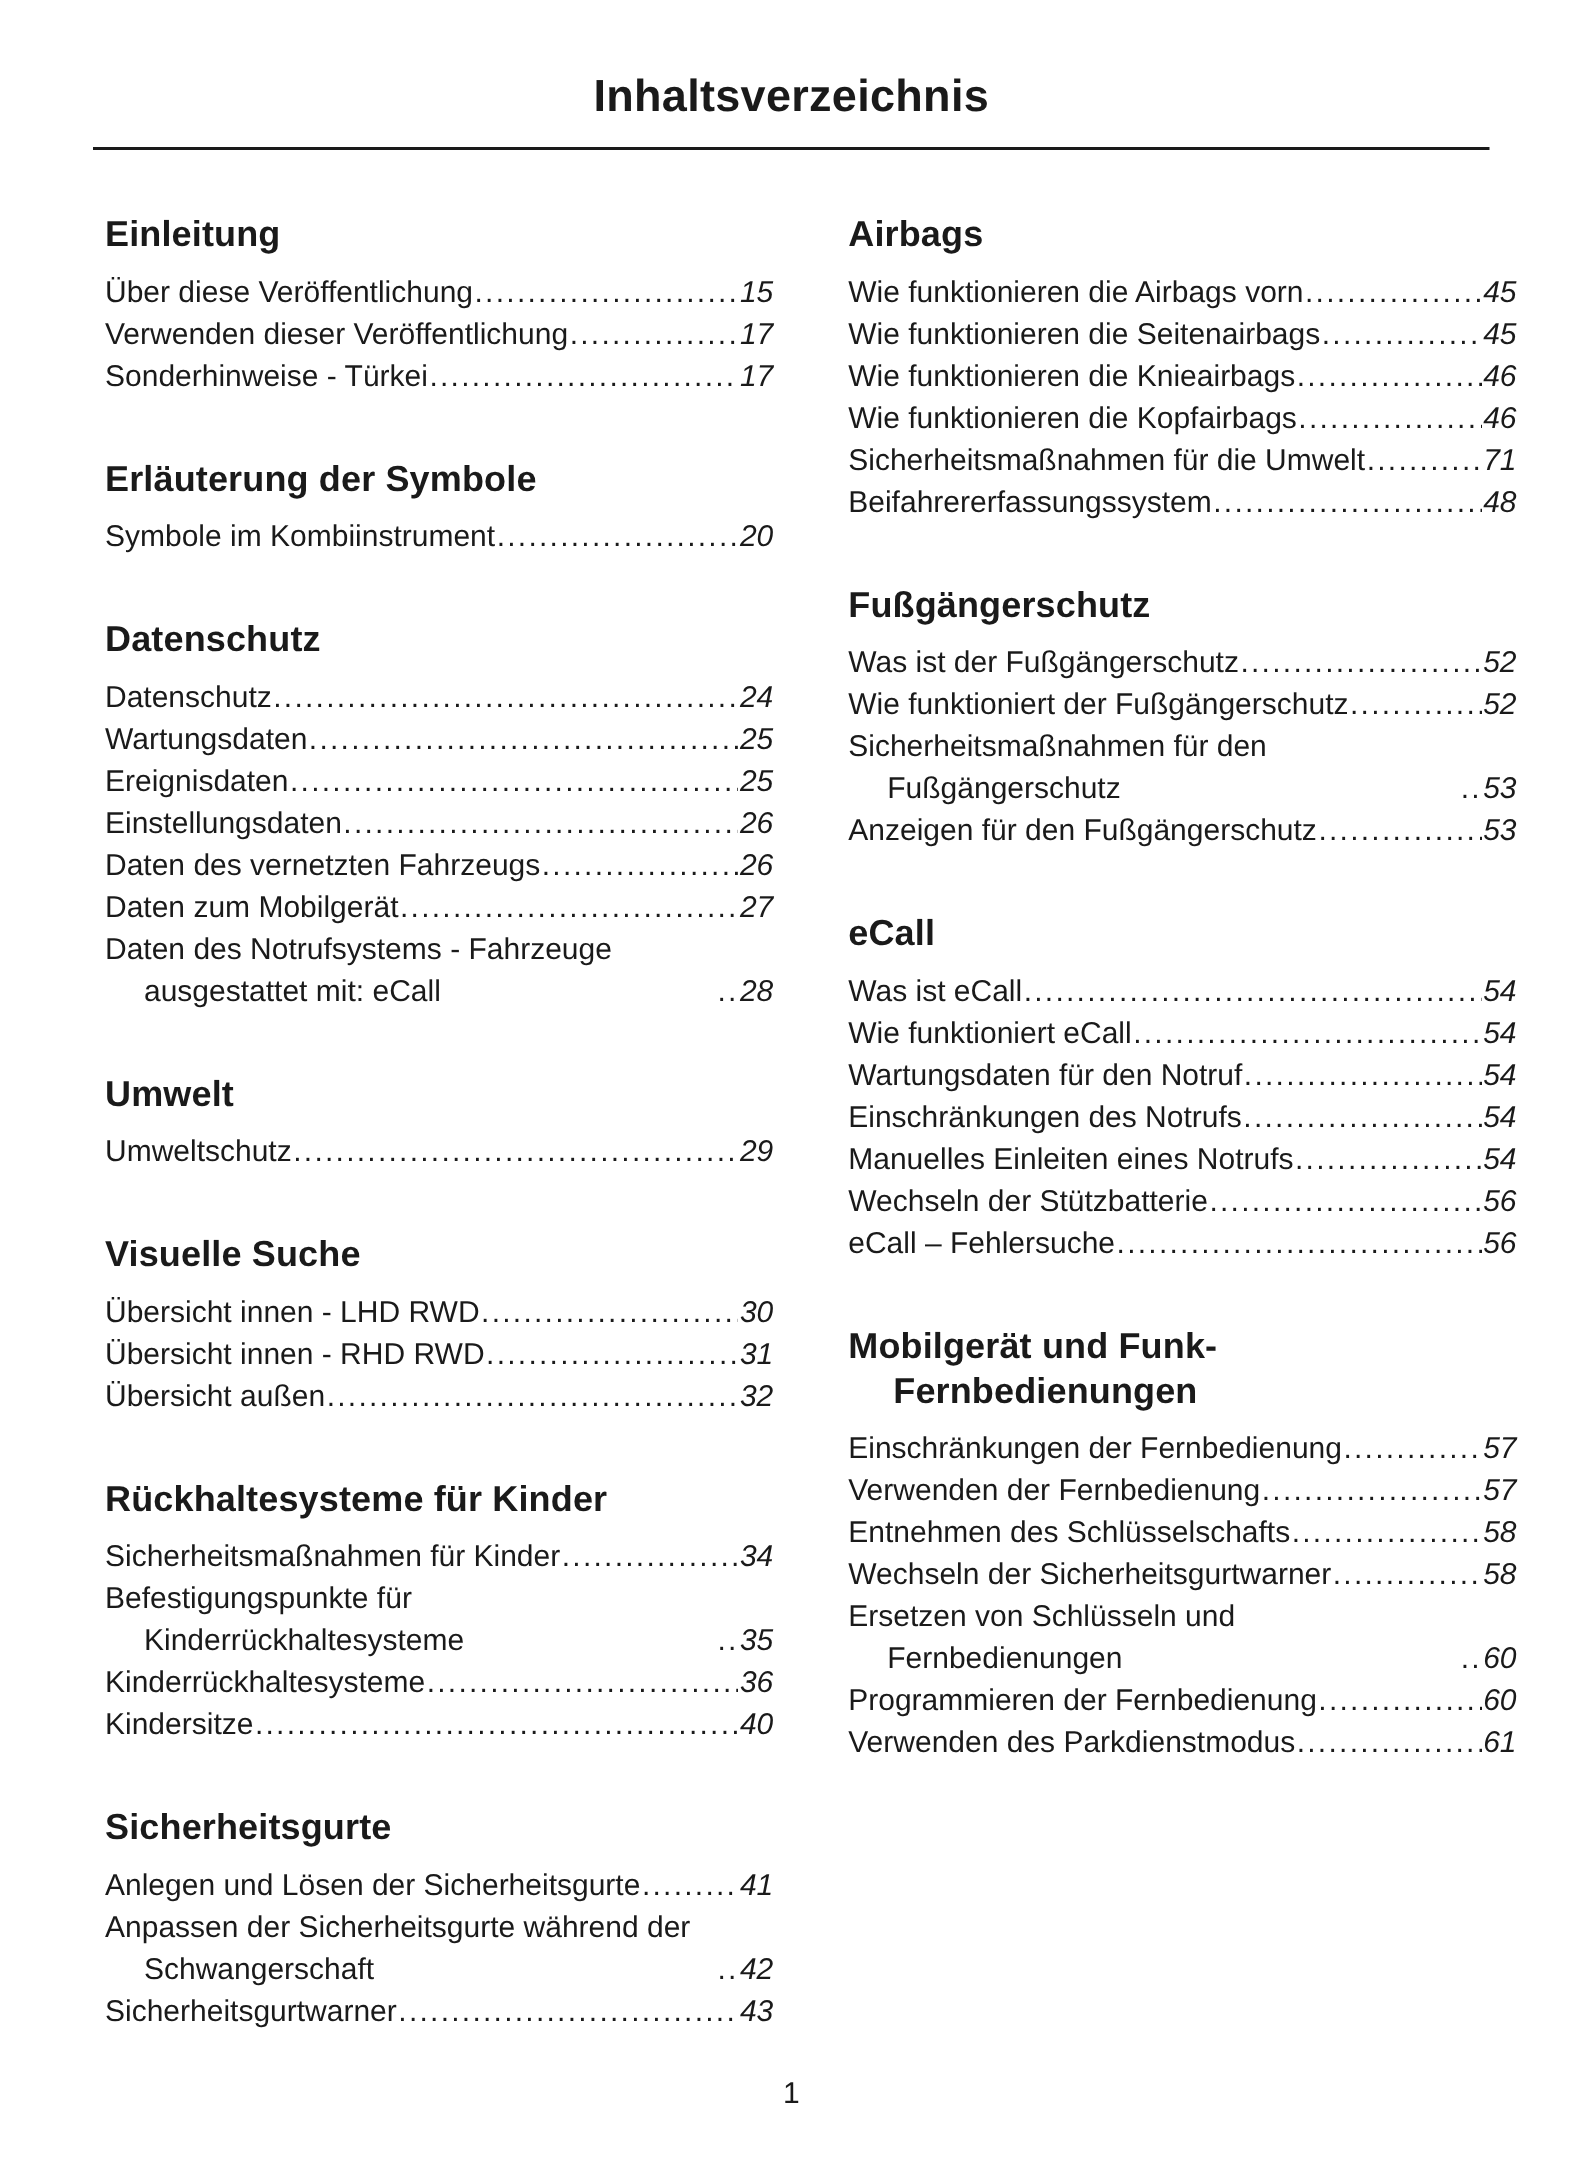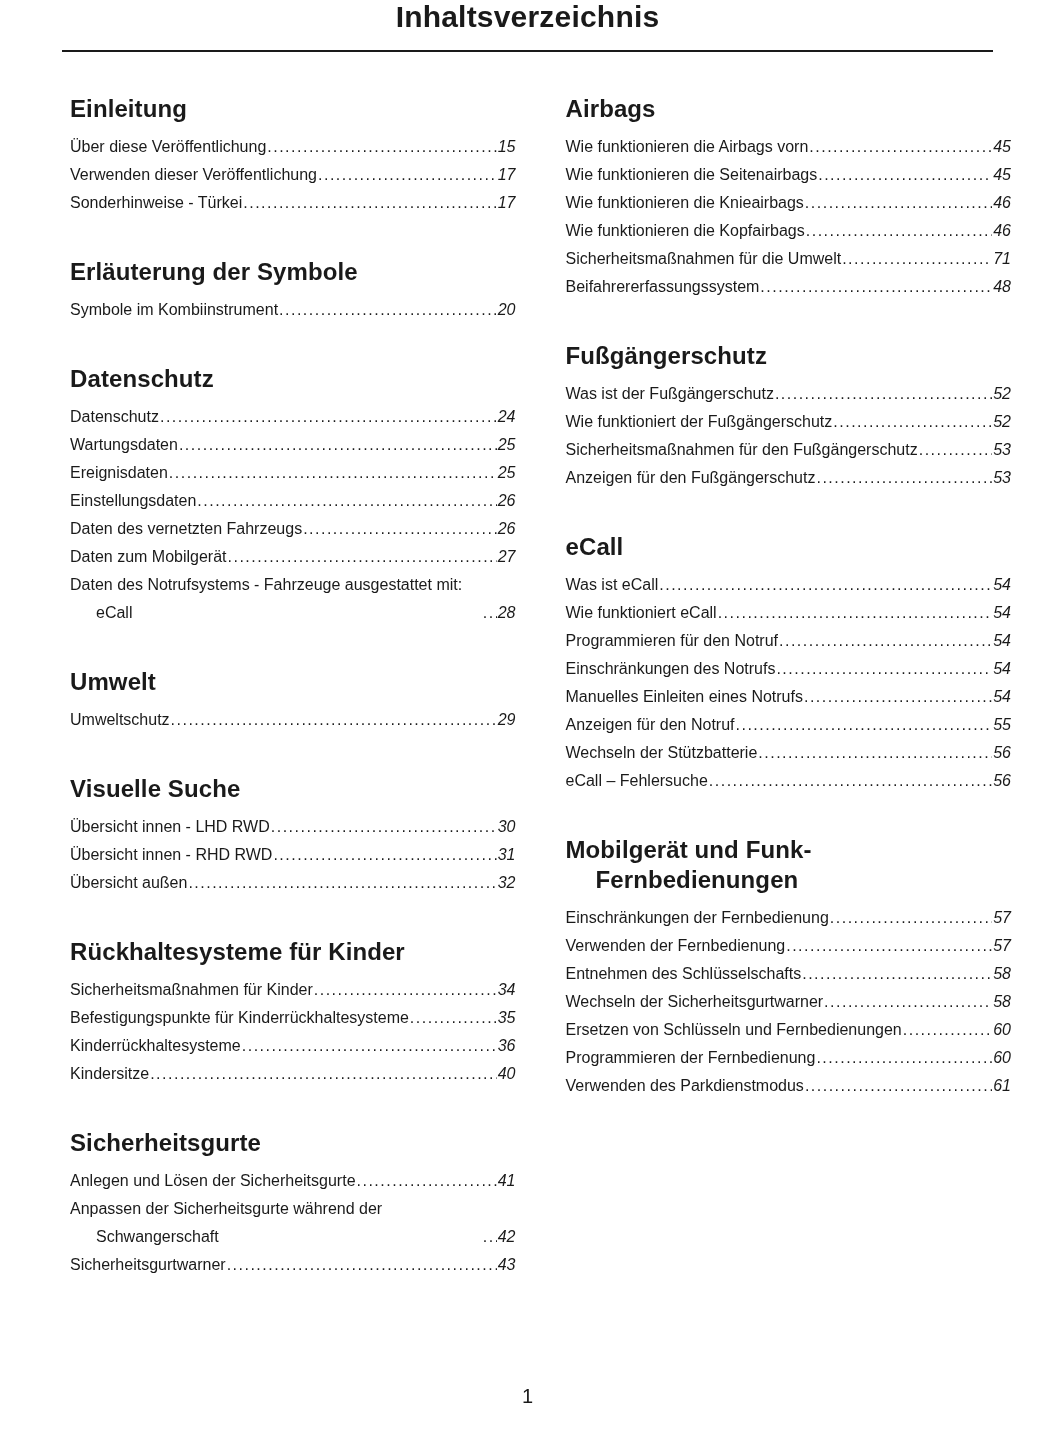--- a/index.html
+++ b/index.html
@@ -7,21 +7,21 @@
   body {
     width: 1055px;
     height: 1448px;
     margin: 0 auto;
     background: #ffffff;
     color: #1a1a1a;
     font-family: "Liberation Sans", "DejaVu Sans", sans-serif;
     position: relative;
     overflow: hidden;
   }
-  .doc-header { }
+  .doc-header { padding-top: 48px; }
   .doc-title {
     text-align: center;
     font-size: 30px;
     font-weight: 700;
     letter-spacing: 0.2px;
     line-height: 1.1;
   }
   .title-rule {
     height: 2px;
     background: #1a1a1a;
@@ -43,21 +43,21 @@
     line-height: 30px;
     margin-bottom: 9px;
     padding-left: 30px;
     text-indent: -30px;
     letter-spacing: 0.1px;
   }
 
   .entry {
     display: flex;
     align-items: flex-end;
-    font-size: 16px;
+    font-size: 20px;
     line-height: 28px;
   }
   .entry-label {
     flex: 0 1 auto;
     padding-left: 26px;
     text-indent: -26px;
   }
   .dot-leader {
     flex: 1 1 0;
     min-width: 14px;
@@ -287,38 +287,33 @@
             <span class="entry-label">Was ist eCall</span>
             <span class="dot-leader"></span>
             <span class="entry-page">54</span>
           </div>
           <div class="entry">
             <span class="entry-label">Wie funktioniert eCall</span>
             <span class="dot-leader"></span>
             <span class="entry-page">54</span>
           </div>
           <div class="entry">
-            <span class="entry-label">Programmieren für den Notruf</span>
+            <span class="entry-label">Wartungsdaten für den Notruf</span>
             <span class="dot-leader"></span>
             <span class="entry-page">54</span>
           </div>
           <div class="entry">
             <span class="entry-label">Einschränkungen des Notrufs</span>
             <span class="dot-leader"></span>
             <span class="entry-page">54</span>
           </div>
           <div class="entry">
             <span class="entry-label">Manuelles Einleiten eines Notrufs</span>
             <span class="dot-leader"></span>
             <span class="entry-page">54</span>
-          </div>
-          <div class="entry">
-            <span class="entry-label">Anzeigen für den Notruf</span>
-            <span class="dot-leader"></span>
-            <span class="entry-page">55</span>
           </div>
           <div class="entry">
             <span class="entry-label">Wechseln der Stützbatterie</span>
             <span class="dot-leader"></span>
             <span class="entry-page">56</span>
           </div>
           <div class="entry">
             <span class="entry-label">eCall – Fehlersuche</span>
             <span class="dot-leader"></span>
             <span class="entry-page">56</span>

